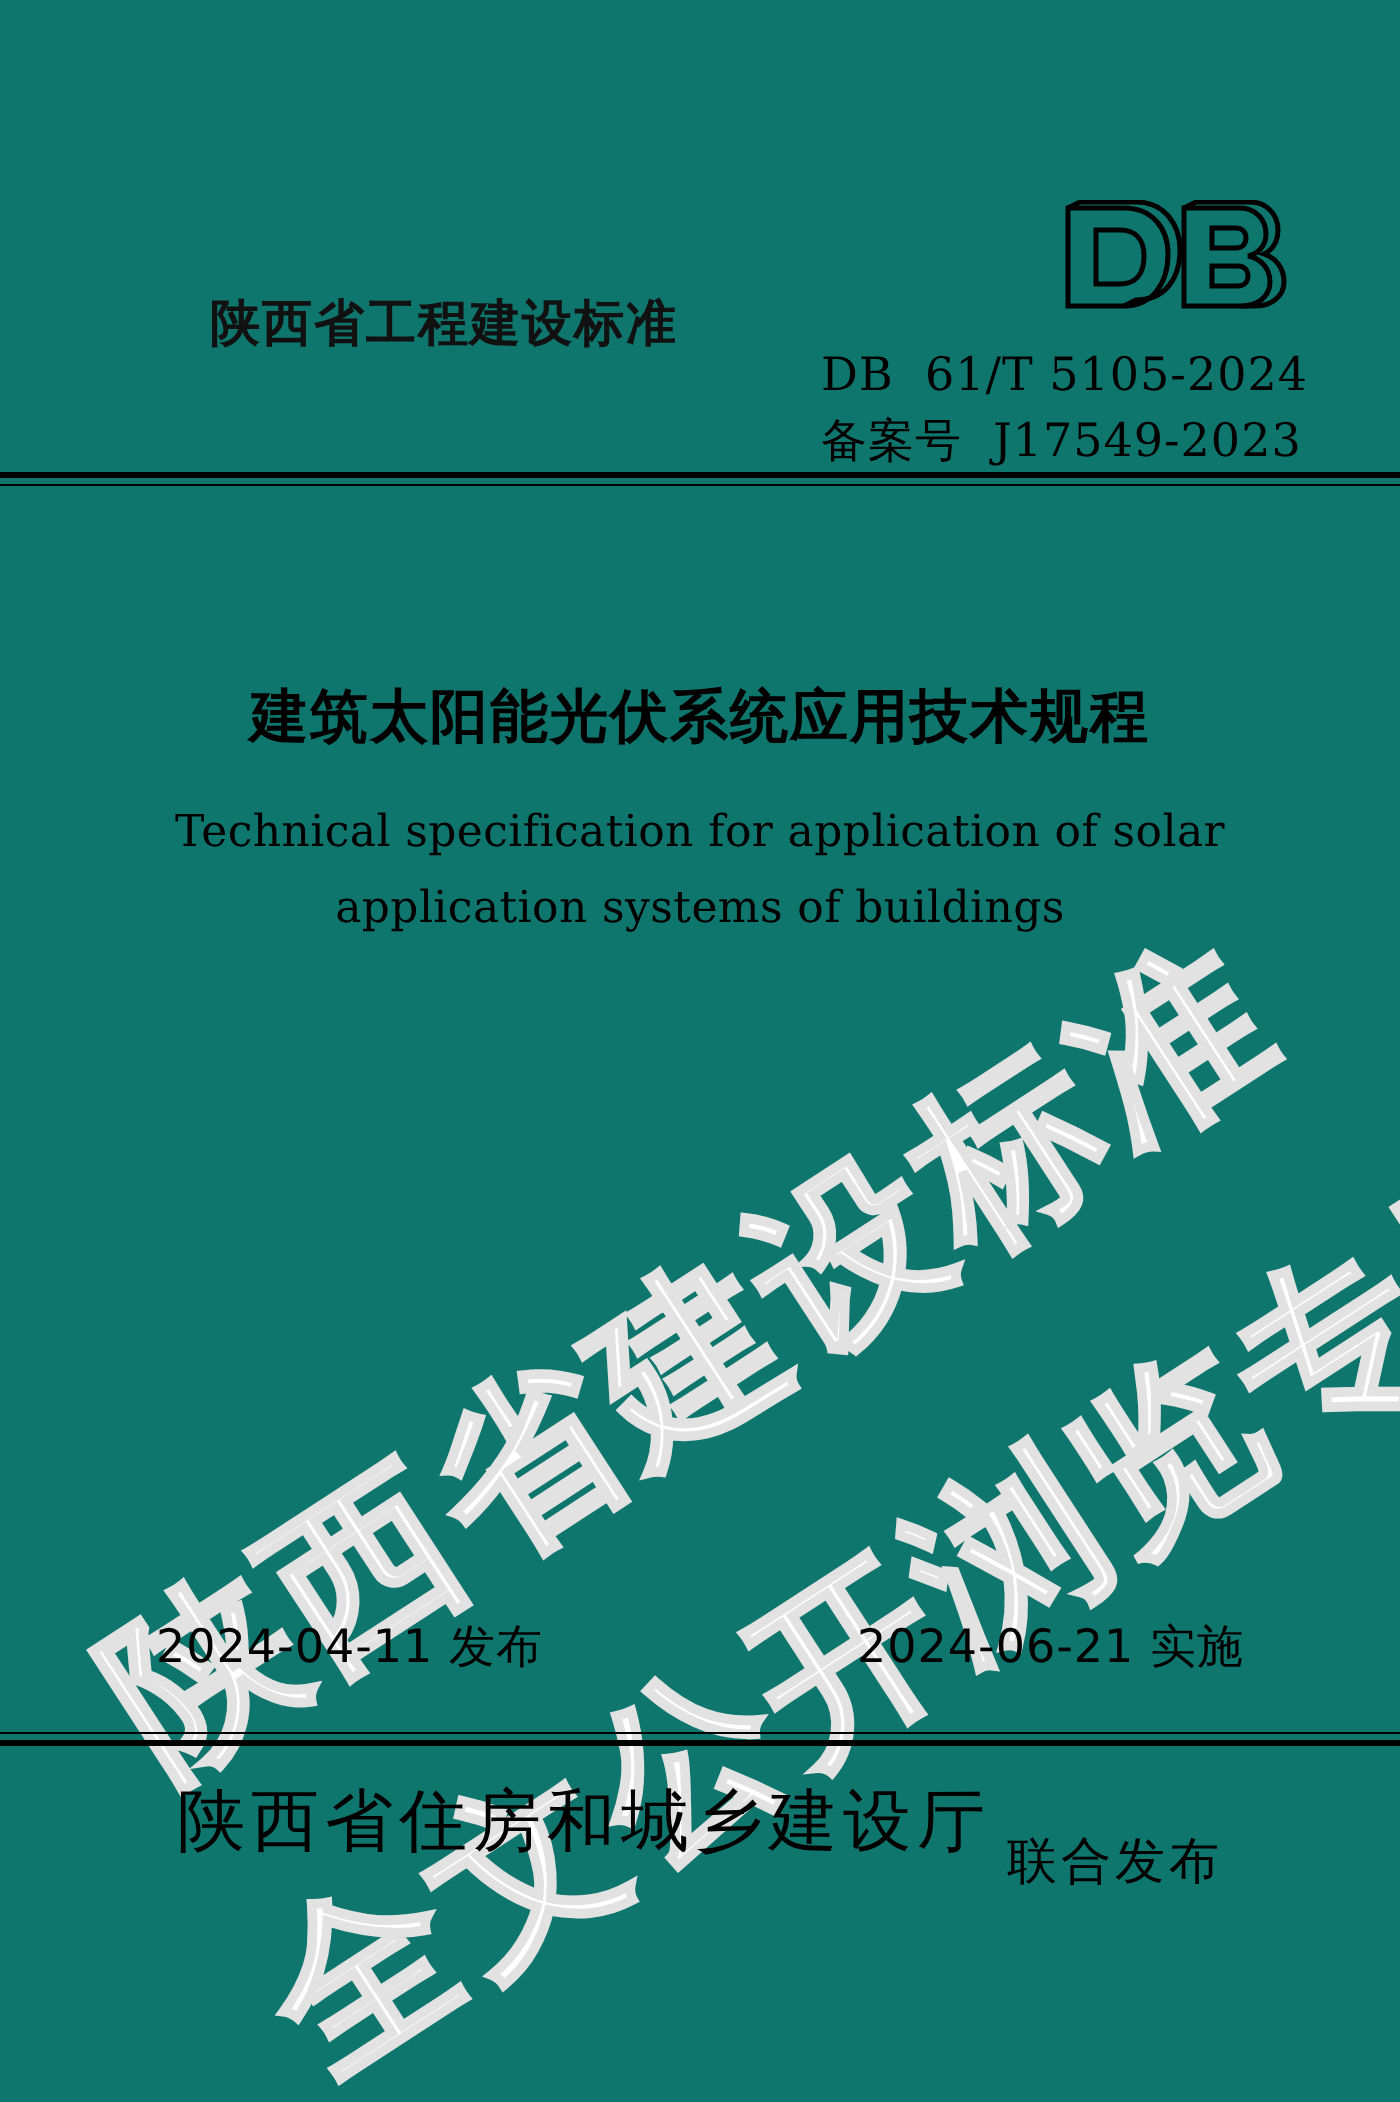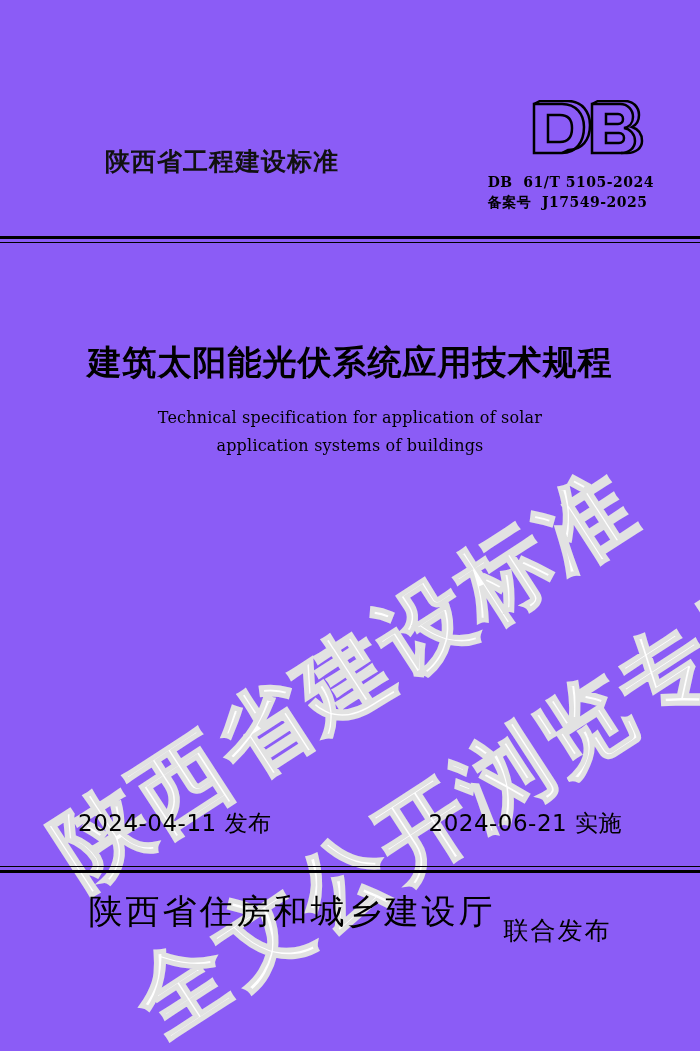--- a/index.html
+++ b/index.html
@@ -14,21 +14,21 @@
     color: #000000;
     position: relative;
     overflow: hidden;
   }
 
   .page {
     position: absolute;
     left: 0; top: 0;
     width: 700px;
     height: 1051px;
-    background: #8b5cf6;
+    background: #0f766e;
   }
 
   
   .watermark {
     position: absolute;
     left: 0; top: 0;
     width: 700px;
     height: 1051px;
     pointer-events: none;
     z-index: 5;
@@ -85,22 +85,22 @@
     height: 58px;
   }
   .db-logo svg { display: block; }
 
   .code-block {
     position: absolute;
     right: 46px;
     top: 172px;
     text-align: left;
     font-family: "DejaVu Serif", serif;
-    font-weight: 700;
-    font-size: 14px;
+    font-weight: 400;
+    font-size: 23px;
     line-height: 1.45;
     letter-spacing: 0.5px;
     color: #000;
   }
   .code-block .row { white-space: pre; }
 
   
   .rule {
     position: absolute;
     left: 0;
@@ -117,30 +117,30 @@
   .title-block {
     position: absolute;
     left: 0;
     top: 340px;
     width: 700px;
     text-align: center;
     z-index: 10;
   }
   .title-cn {
     font-family: "DejaVu Sans", sans-serif;
-    font-size: 34px;
+    font-size: 29px;
     font-weight: 700;
     letter-spacing: 1px;
     color: #000;
     line-height: 1.3;
   }
   .title-en {
     margin-top: 20px;
     font-family: "DejaVu Serif", serif;
-    font-size: 16px;
+    font-size: 22px;
     line-height: 1.75;
     letter-spacing: 0.2px;
     color: #000;
   }
 
   
   .dates {
     position: absolute;
     left: 0;
     top: 808px;
@@ -209,21 +209,21 @@
           <path d="M78 14 H90 C93 14 95 16 95 19 C95 22 93 24 90 24 H78 Z"></path>
           <path d="M78 33 H91 C94 33 96 35 96 38 C96 41 94 43 91 43 H78 Z"></path>
           <path d="M64 4 L70 1 H97 C105 1 111 7 111 15"></path>
           <path d="M111 15 C111 21 108 25 104 27 C110 29 114 34 114 41 C114 48 108 53 99 53 L93 53"></path>
         </g>
       </svg>
     </div>
 
     <div class="code-block">
       <div class="row">DB  61/T 5105-2024</div>
-      <div class="row">备案号  J17549-2025</div>
+      <div class="row">备案号  J17549-2023</div>
     </div>
   </div>
 
   <div class="rule rule-thick-top"></div>
   <div class="rule rule-thin-top"></div>
 
   <div class="watermark">
     <div class="wm-line wm-1">陕西省建设标准</div>
     <div class="wm-line wm-2">全文公开浏览专用</div>
   </div>

